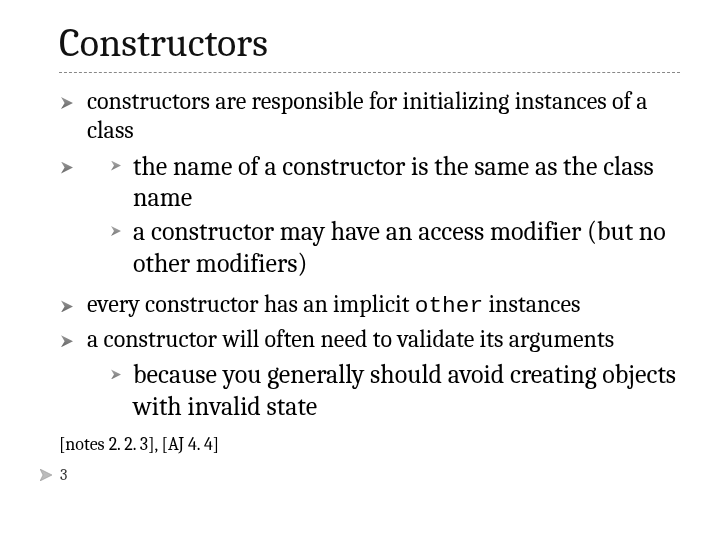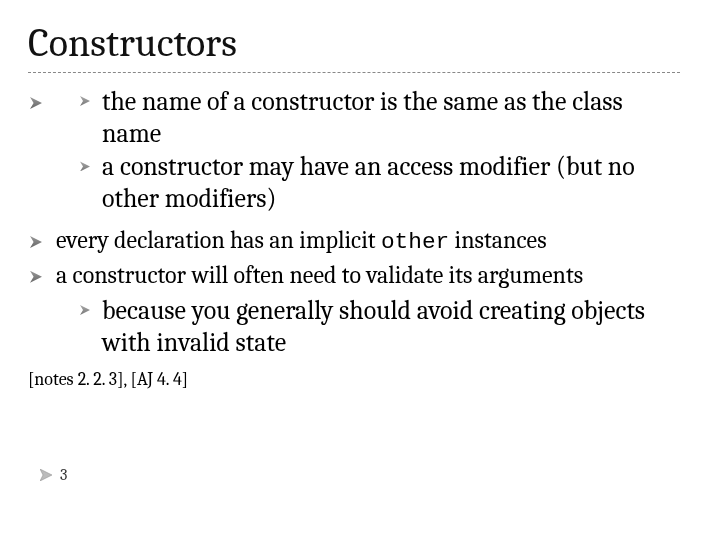--- a/index.html
+++ b/index.html
@@ -9,21 +9,21 @@
     height: 540px;
     background: #fff;
     font-family: Cambria, Georgia, "Times New Roman", serif;
     color: #000;
     overflow: hidden;
   }
   .slide {
     box-sizing: border-box;
     width: 720px;
     height: 500px;
-    padding: 20px 40px 20px 28px;
+    padding: 20px 40px 20px 59px;
     position: relative;
   }
   .title {
     font-size: 40px;
     font-weight: 400;
     margin: 0 0 6px 0;
     color: #111;
   }
   .rule {
     border: none;
@@ -102,31 +102,34 @@
 </head>
 <body>
 
 <div class="slide">
 
   <h1 class="title">Constructors</h1>
   <hr class="rule">
 
   <ul class="lvl1">
     <li>
+      <span>constructors are responsible for initializing instances of a class</span>
+    </li>
+    <li>
       <ul class="lvl2">
         <li>
           <span>the name of a constructor is the same as the class name</span>
         </li>
         <li>
           <span>a constructor may have an access modifier (but no other modifiers)</span>
         </li>
       </ul>
     </li>
     <li>
-      <span>every declaration has an implicit </span><span class="mono">other</span><span> instances</span>
+      <span>every constructor has an implicit </span><span class="mono">other</span><span> instances</span>
     </li>
     <li>
       <span>a constructor will often need to validate its arguments</span>
       <ul class="lvl2">
         <li>
           <span>because you generally should avoid creating objects with invalid state</span>
         </li>
       </ul>
     </li>
   </ul>

